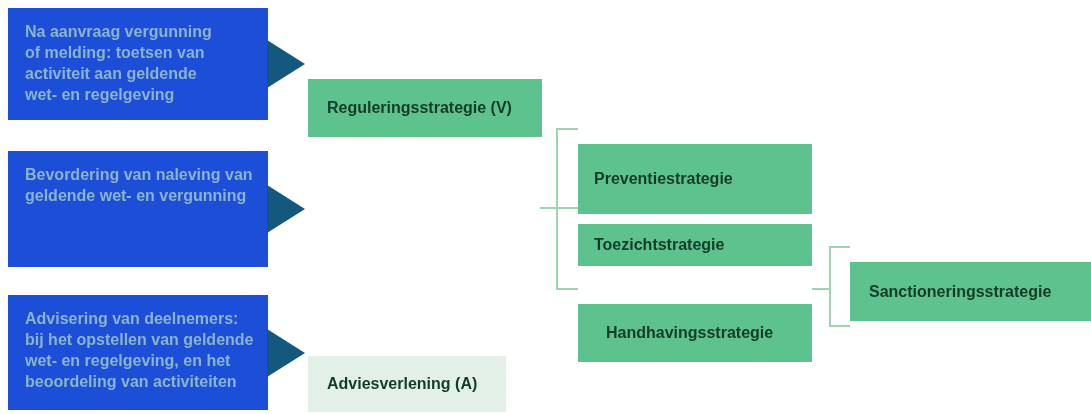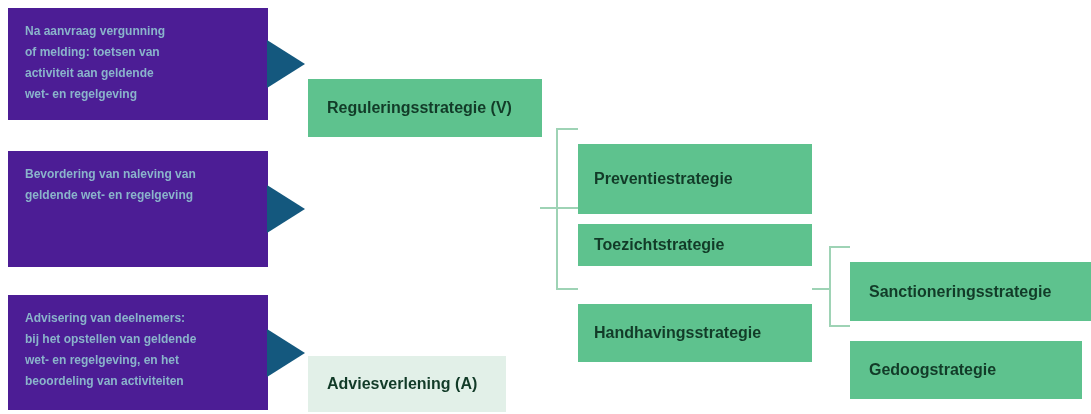--- a/index.html
+++ b/index.html
@@ -13,25 +13,25 @@
     width: 1091px;
     height: 414px;
     background: #ffffff;
     overflow: hidden;
   }
   
   .input-box {
     position: absolute;
     left: 8px;
     width: 260px;
-    background: #4c1d95;
+    background: #1d4ed8;
     color: #8ab4cb;
     box-sizing: border-box;
     padding: 13px 14px 0 17px;
-    font-size: 12px;
+    font-size: 16px;
     line-height: 21px;
     font-weight: bold;
   }
   .input-text {
     white-space: pre-line;
     display: block;
   }
   .arrow {
     position: absolute;
     right: -37px;
@@ -73,21 +73,21 @@
   <div class="input-box" style="top:8px;height:112px">
     <span class="input-text">Na aanvraag vergunning
 of melding: toetsen van
 activiteit aan geldende
 wet- en regelgeving</span>
     <span class="arrow"></span>
   </div>
 
   <div class="input-box" style="top:151px;height:116px">
     <span class="input-text">Bevordering van naleving van
-geldende wet- en regelgeving</span>
+geldende wet- en vergunning</span>
     <span class="arrow"></span>
   </div>
 
   <div class="input-box" style="top:295px;height:115px">
     <span class="input-text">Advisering van deelnemers:
 bij het opstellen van geldende
 wet- en regelgeving, en het
 beoordeling van activiteiten</span>
     <span class="arrow"></span>
   </div>
@@ -107,30 +107,27 @@
   <div class="line h" style="left:556px;top:288px;width:22px"></div>
 
   <div class="node green" style="left:578px;top:100px;width:234px;height:70px;padding-left:16px">
     <span>Preventiestrategie</span>
   </div>
 
   <div class="node green" style="left:578px;top:180px;width:234px;height:42px;padding-left:16px">
     <span>Toezichtstrategie</span>
   </div>
 
-  <div class="node green" style="left:578px;top:260px;width:234px;height:58px;padding-left:16px">
+  <div class="node green" style="left:578px;top:260px;width:234px;height:58px;padding-left:28px">
     <span>Handhavingsstrategie</span>
   </div>
 
   <div class="line h" style="left:812px;top:288px;width:19px"></div>
   <div class="line v" style="left:829px;top:246px;height:81px"></div>
   <div class="line h" style="left:829px;top:246px;width:21px"></div>
   <div class="line h" style="left:829px;top:325px;width:21px"></div>
 
   <div class="node green" style="left:850px;top:218px;width:260px;height:59px">
     <span>Sanctioneringsstrategie</span>
   </div>
 
-  <div class="node green" style="left:850px;top:297px;width:232px;height:58px">
-    <span>Gedoogstrategie</span>
-  </div>
 
 </div>
 
 </body></html>

